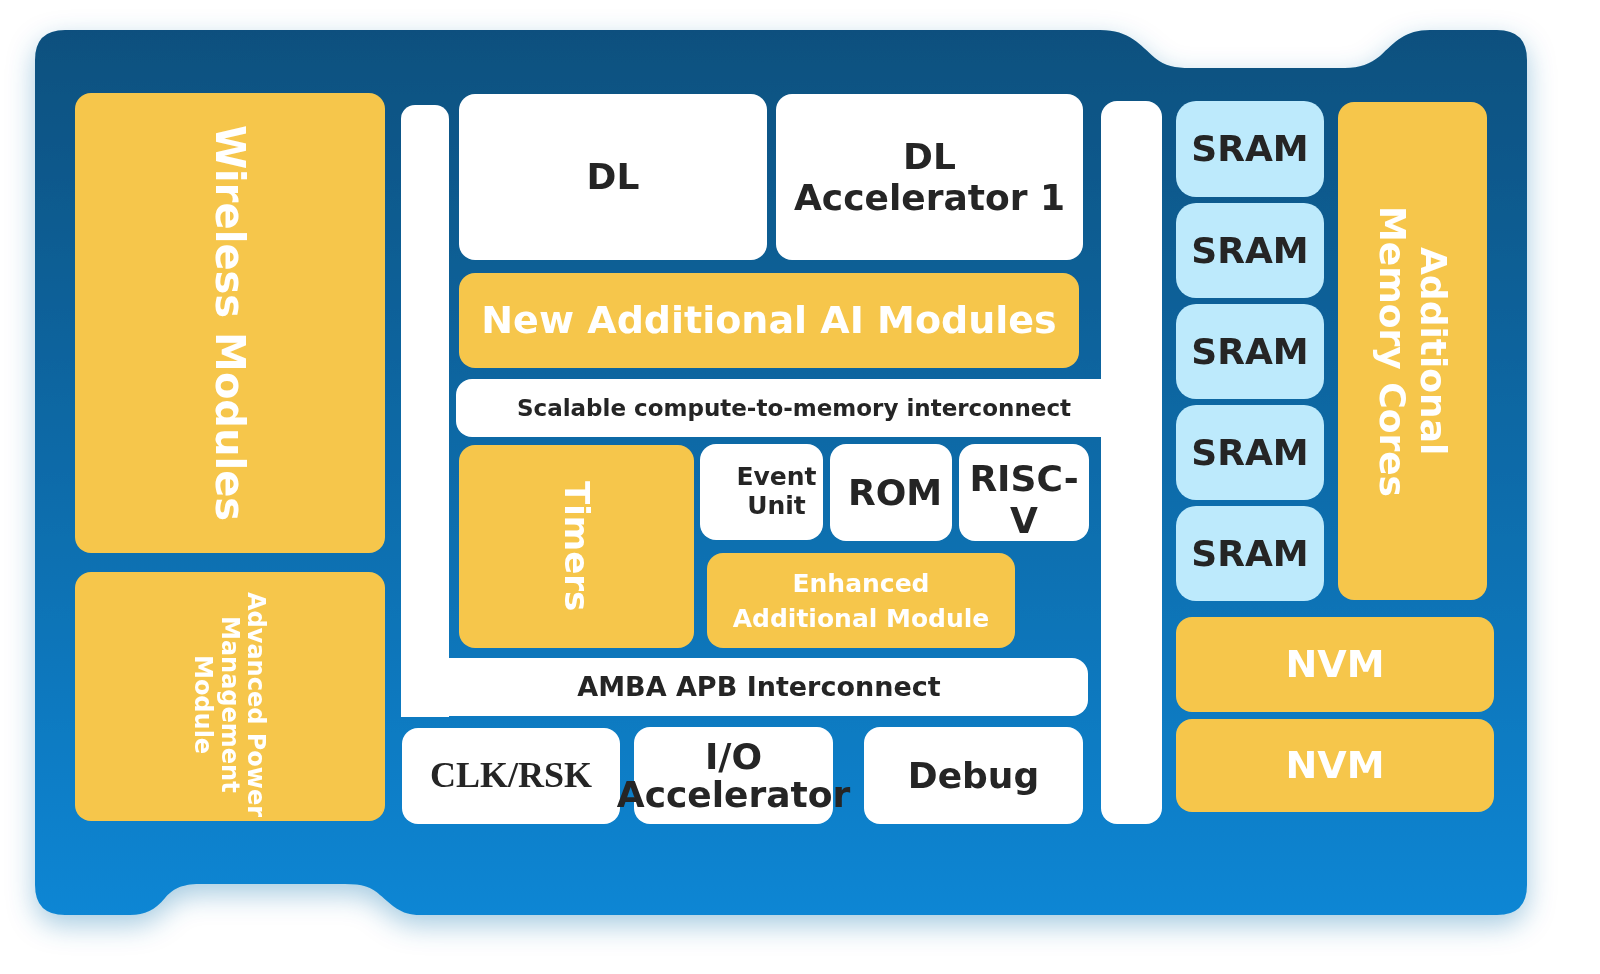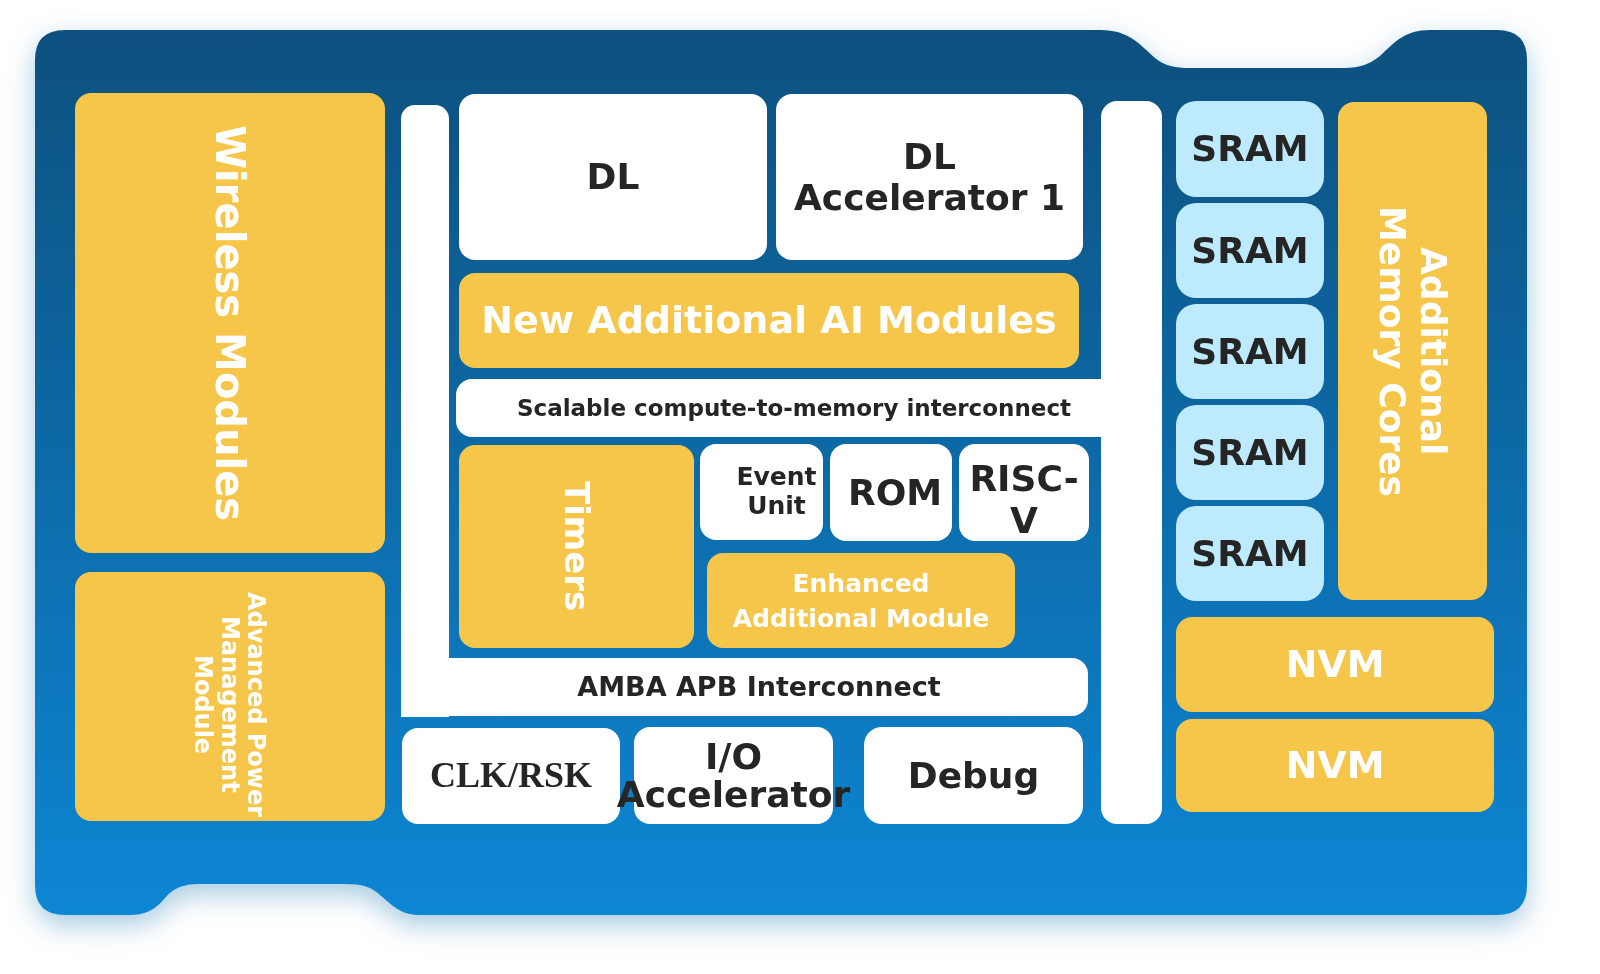--- a/index.html
+++ b/index.html
@@ -121,21 +121,21 @@
   <span>Additional Module</span>
 </div>
 
 <div class="blk white" style="left:402px; top:728px; width:218px; height:96px; font-size:36px;font-family:Liberation Serif, serif;">
   <span>CLK/RSK</span>
 </div>
 <div class="blk white" style="left:634px; top:727px; width:199px; height:97px; font-size:36px; flex-direction:column; line-height:1.05;">
   <span>I/O</span>
   <span>Accelerator</span>
 </div>
-<div class="blk white" style="left:864px; top:727px; width:219px; height:97px; font-size:36px;border-radius:18px;">
+<div class="blk white" style="left:864px; top:727px; width:219px; height:97px; font-size:36px;">
   <span>Debug</span>
 </div>
 
 <div class="blk sram" style="left:1176px; top:101px; width:148px; height:96px; font-size:36px;">
   <span>SRAM</span>
 </div>
 <div class="blk sram" style="left:1176px; top:203px; width:148px; height:95px; font-size:36px;">
   <span>SRAM</span>
 </div>
 <div class="blk sram" style="left:1176px; top:304px; width:148px; height:95px; font-size:36px;">

